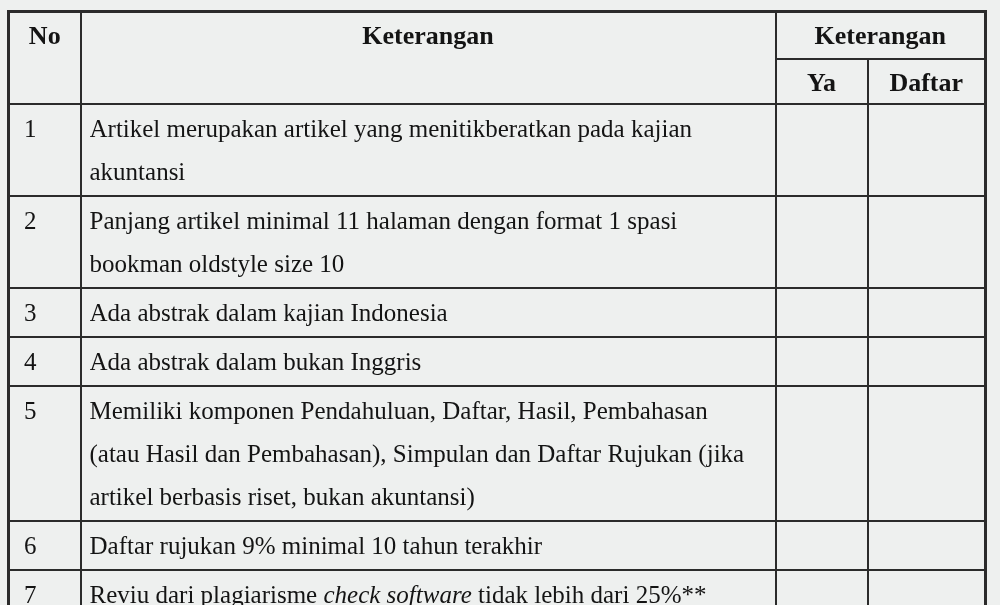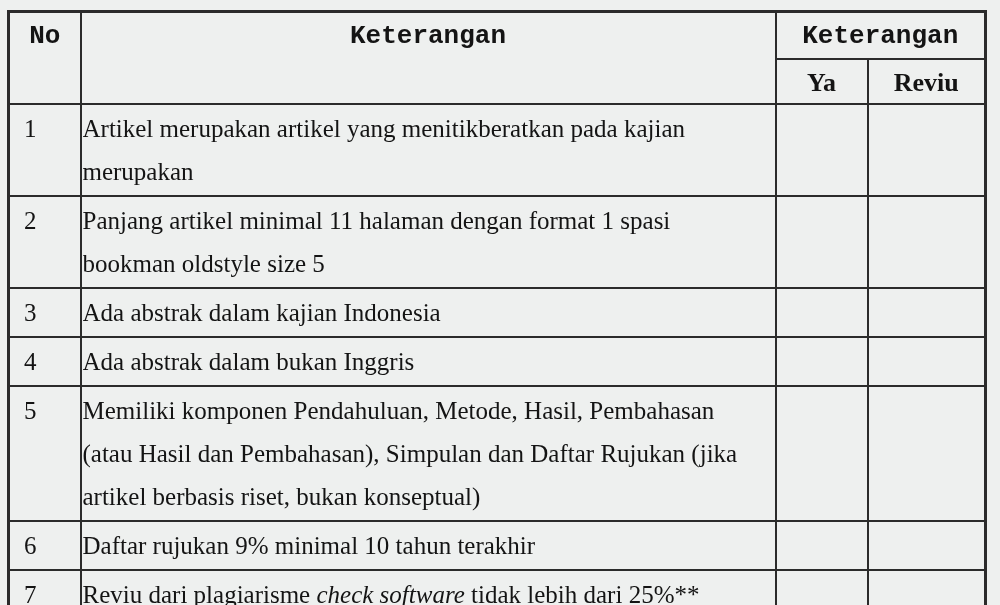--- a/index.html
+++ b/index.html
@@ -39,35 +39,35 @@
   col.c-tidak { width: 118px; }
 
   thead th {
     font-size: 26px;
     font-weight: bold;
     text-align: center;
     vertical-align: top;
     padding: 6px 2px 2px 2px;
     line-height: 34px;
   }
-  thead tr.h1 th { height: 37px; font-family: Liberation Mono, monospace; }
+  thead tr.h1 th { height: 37px; }
   thead tr.h2 th { height: 35px; }
 
   tbody td {
     font-size: 25px;
     line-height: 43px;
     vertical-align: top;
     padding: 2px 2px 2px 2px;
   }
   tbody td.no-cell {
     padding-left: 14px;
     text-align: left;
   }
   tbody td.desc-cell {
-    padding-left: 1px;
+    padding-left: 8px;
     padding-right: 2px;
   }
   tbody td.mark-cell {
     text-align: center;
   }
   .line { white-space: nowrap; overflow: hidden; }
   .it { font-style: italic; }
 </style>
 </head>
 <body>
@@ -81,38 +81,38 @@
       <col class="c-tidak">
     </colgroup>
     <thead>
       <tr class="h1">
         <th rowspan="2">No</th>
         <th rowspan="2">Keterangan</th>
         <th colspan="2">Keterangan</th>
       </tr>
       <tr class="h2">
         <th>Ya</th>
-        <th>Reviu</th>
+        <th>Daftar</th>
       </tr>
     </thead>
     <tbody>
         <tr>
           <td class="no-cell">1</td>
           <td class="desc-cell">
             <div class="line"><span>Artikel merupakan artikel yang menitikberatkan pada kajian</span></div>
-            <div class="line"><span>merupakan</span></div>
+            <div class="line"><span>akuntansi</span></div>
           </td>
           <td class="mark-cell"></td>
           <td class="mark-cell"></td>
         </tr>
         <tr>
           <td class="no-cell">2</td>
           <td class="desc-cell">
             <div class="line"><span>Panjang artikel minimal 11 halaman dengan format 1 spasi</span></div>
-            <div class="line"><span>bookman oldstyle size 5</span></div>
+            <div class="line"><span>bookman oldstyle size 10</span></div>
           </td>
           <td class="mark-cell"></td>
           <td class="mark-cell"></td>
         </tr>
         <tr>
           <td class="no-cell">3</td>
           <td class="desc-cell">
             <div class="line"><span>Ada abstrak dalam kajian Indonesia</span></div>
           </td>
           <td class="mark-cell"></td>
@@ -122,23 +122,23 @@
           <td class="no-cell">4</td>
           <td class="desc-cell">
             <div class="line"><span>Ada abstrak dalam bukan Inggris</span></div>
           </td>
           <td class="mark-cell"></td>
           <td class="mark-cell"></td>
         </tr>
         <tr>
           <td class="no-cell">5</td>
           <td class="desc-cell">
-            <div class="line"><span>Memiliki komponen Pendahuluan, Metode, Hasil, Pembahasan</span></div>
+            <div class="line"><span>Memiliki komponen Pendahuluan, Daftar, Hasil, Pembahasan</span></div>
             <div class="line"><span>(atau Hasil dan Pembahasan), Simpulan dan Daftar Rujukan (jika</span></div>
-            <div class="line"><span>artikel berbasis riset, bukan konseptual)</span></div>
+            <div class="line"><span>artikel berbasis riset, bukan akuntansi)</span></div>
           </td>
           <td class="mark-cell"></td>
           <td class="mark-cell"></td>
         </tr>
         <tr>
           <td class="no-cell">6</td>
           <td class="desc-cell">
             <div class="line"><span>Daftar rujukan 9% minimal 10 tahun terakhir</span></div>
           </td>
           <td class="mark-cell"></td>

